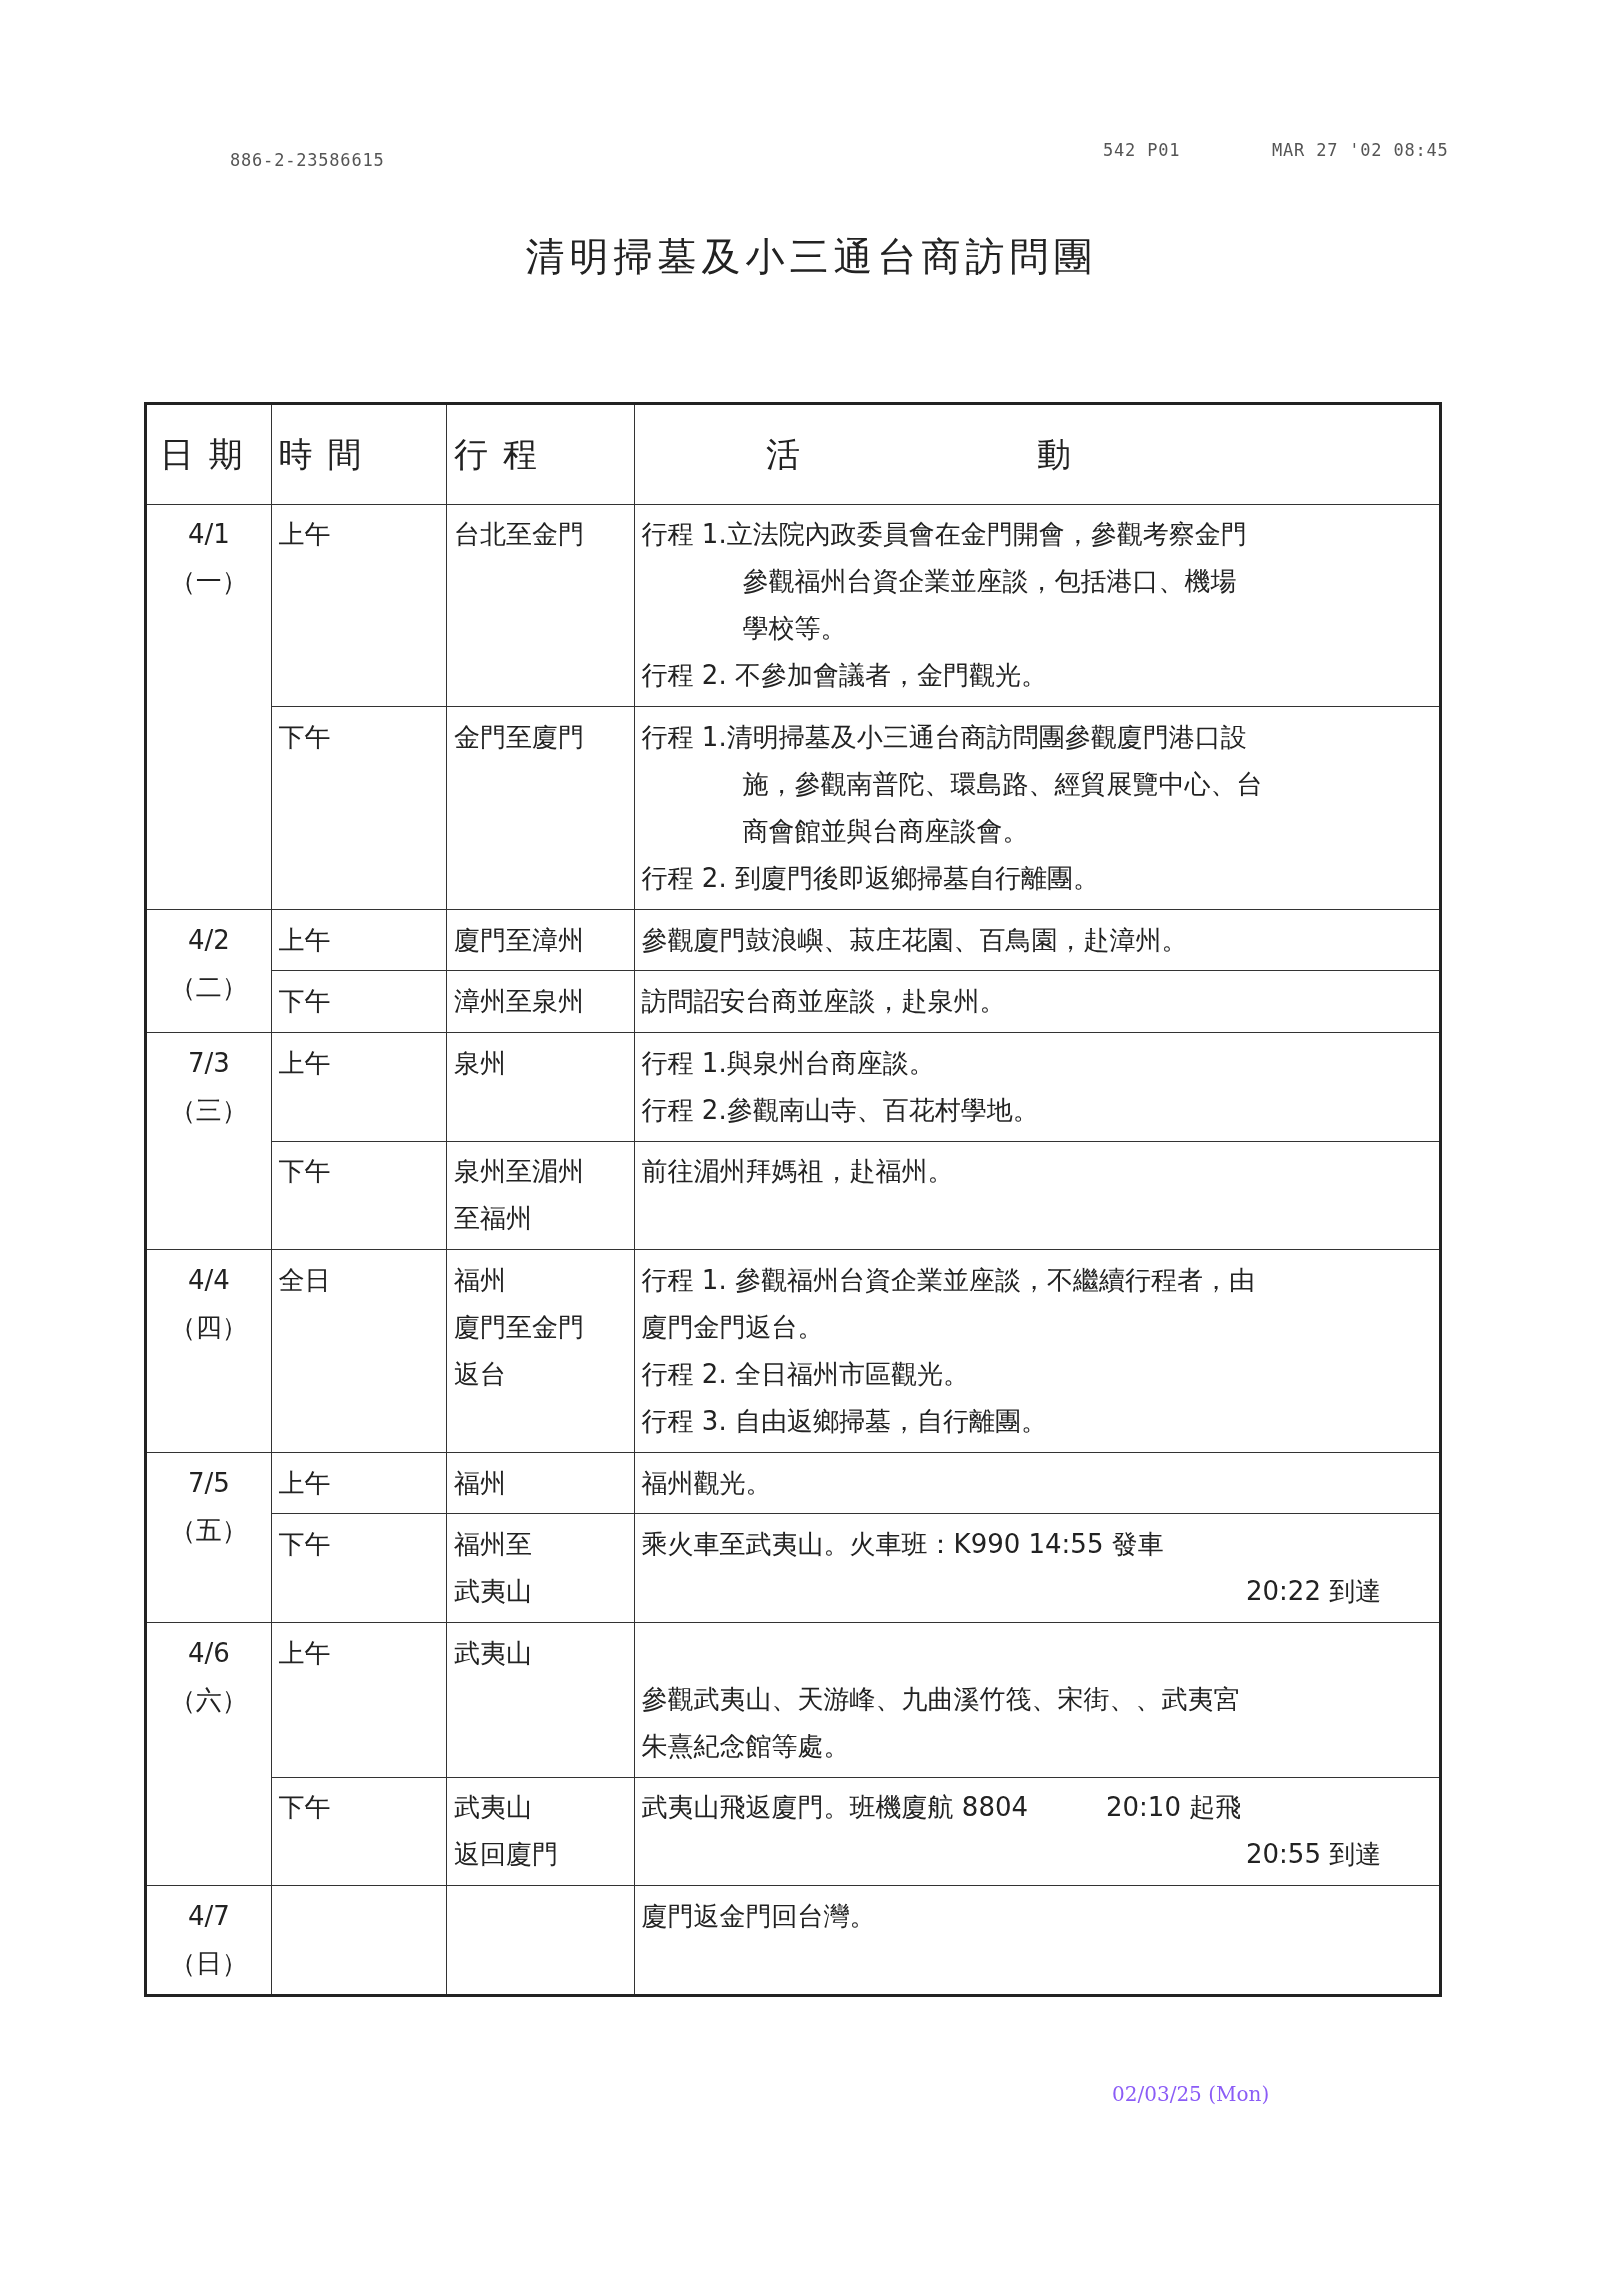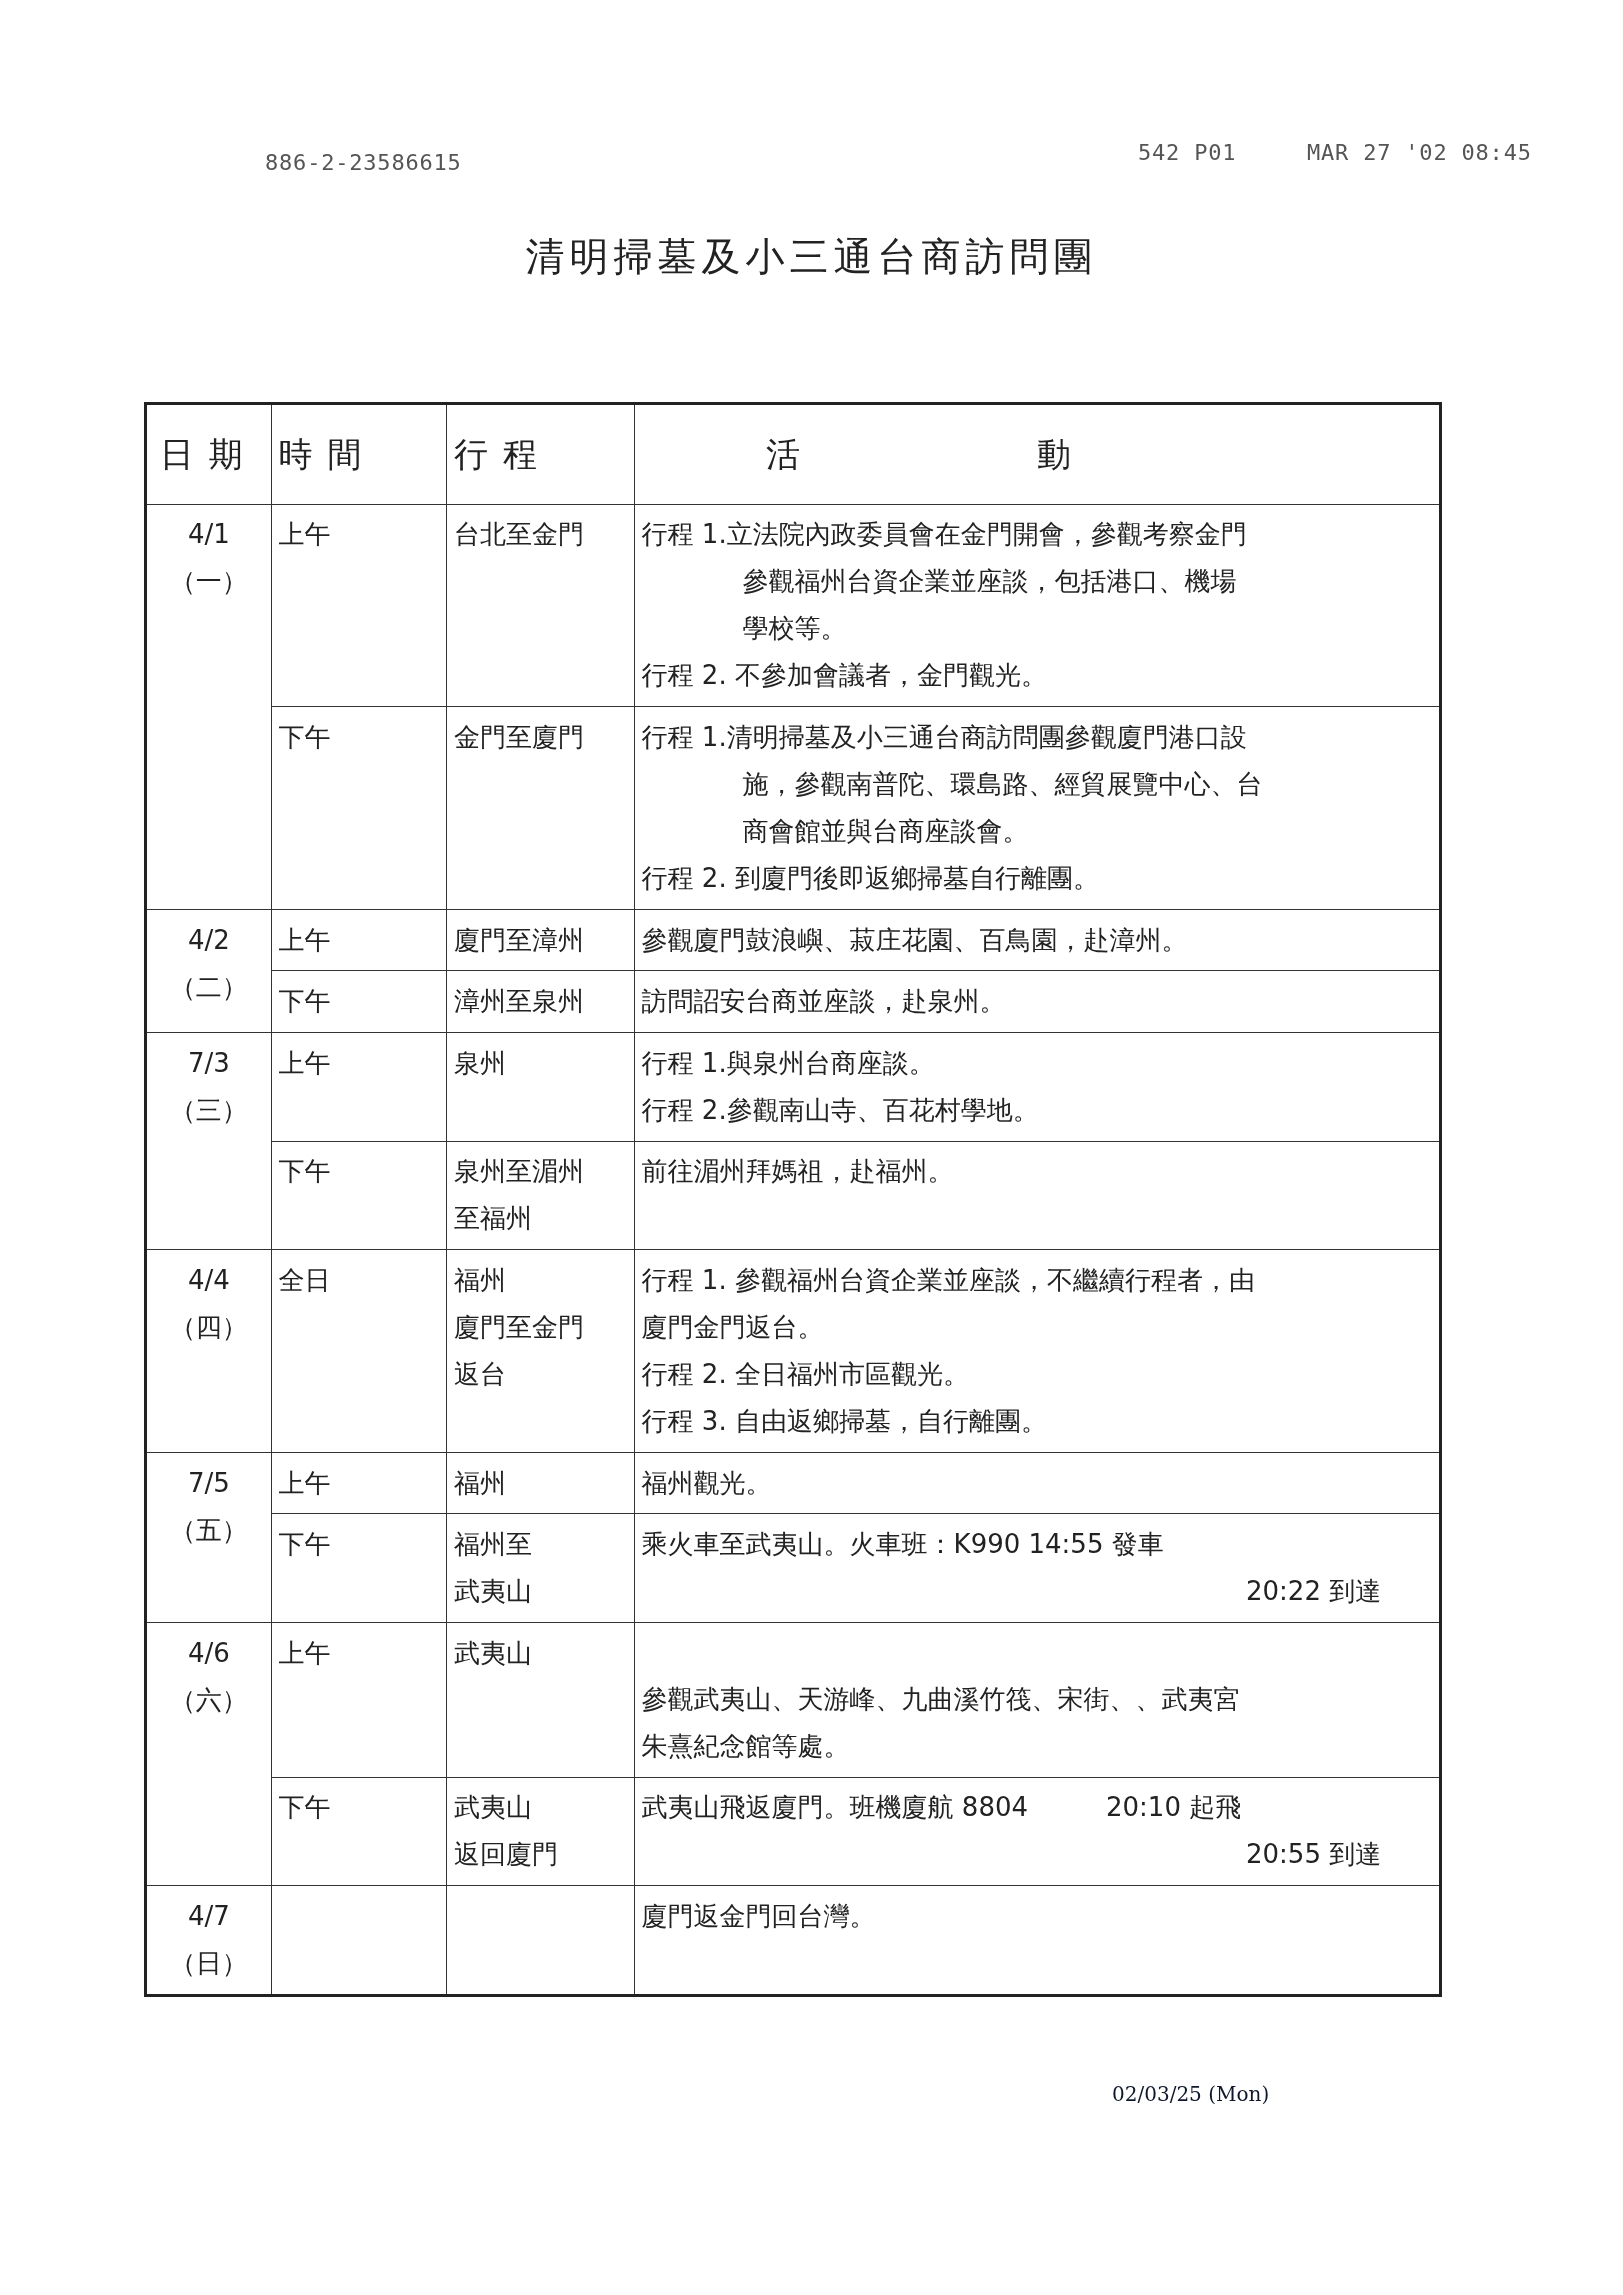--- a/index.html
+++ b/index.html
@@ -1,28 +1,28 @@
 <!DOCTYPE html>
 <html style="font-size:13.5px"><head>
 <meta charset="utf-8">
 <style>
   html,body{margin:0;padding:0;background:#fff;}
   body{width:1623px;height:2295px;position:relative;overflow:hidden;font-family:"DejaVu Serif",serif;color:#111;}
-  .fax{position:absolute;font-family:"DejaVu Sans Mono",monospace;font-size:22px;color:#555;letter-spacing:0.8px;margin-left:35px;}
+  .fax{position:absolute;font-family:"DejaVu Sans Mono",monospace;font-size:17px;color:#555;letter-spacing:0.8px;}
   .title{position:absolute;left:0;width:1623px;top:230px;text-align:center;font-size:39px;letter-spacing:5px;font-family:"DejaVu Sans",sans-serif;color:#222;}
   table{position:absolute;left:144px;top:402px;width:1298px;border-collapse:collapse;border:3.4px solid #222;font-family:"DejaVu Sans",sans-serif;font-size:26px;color:#222;}
   td,th{border:1.7px solid #333;vertical-align:top;padding:6.8px 6.8px;line-height:47px;}
   th{font-weight:normal;font-size:34px;height:85px;vertical-align:middle;text-align:left;letter-spacing:15px;}
   th.act{text-align:center;letter-spacing:237px;}
   .c1{width:110px;text-align:center;}
   .c2{width:161px;}
   .c3{width:173px;}
   .indent{padding-left:101px;display:block;}
   .right{display:block;text-align:right;padding-right:51px;}
-  .footer{position:absolute;left:1112px;top:2082px;font-size:20px;font-family:"DejaVu Serif",serif;color:#0f172a;}
+  .footer{position:absolute;left:1112px;top:2082px;font-size:20px;font-family:"DejaVu Serif",serif;color:#8b5cf6;}
 </style>
 </head>
 <body>
 
 <div class="fax" style="left:230px;top:150px;">886-2-23586615</div>
 <div class="fax" style="left:1103px;top:140px;">542 P01</div>
 <div class="fax" style="left:1272px;top:140px;">MAR 27 '02 08:45</div>
 
 <div class="title">清明掃墓及小三通台商訪問團</div>
 

